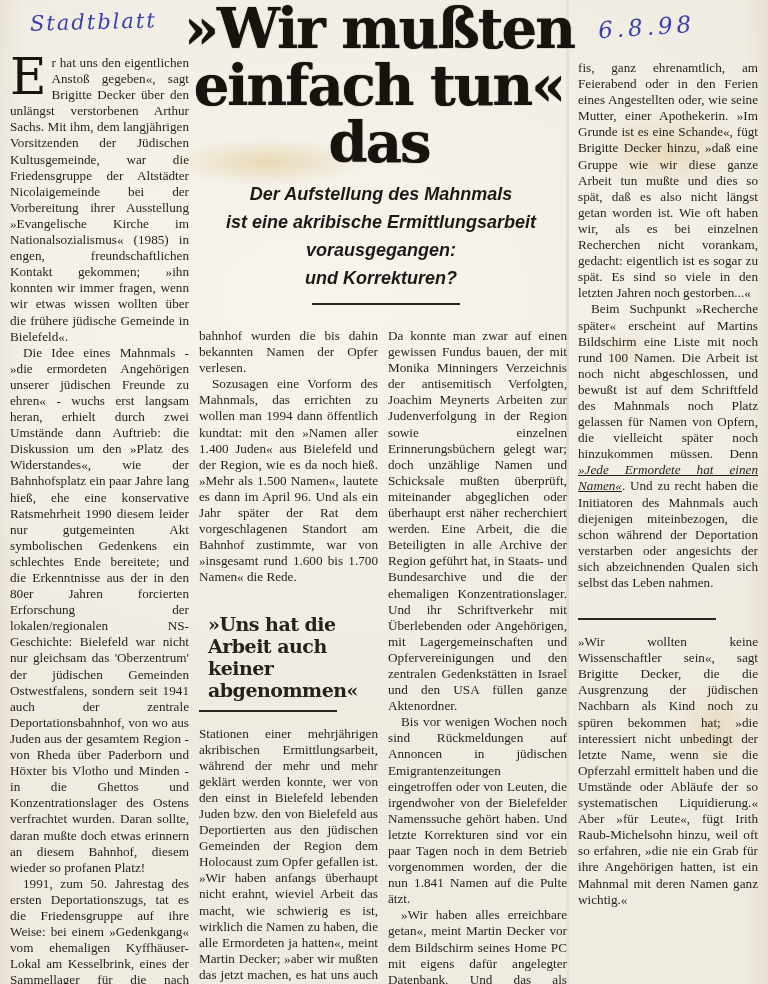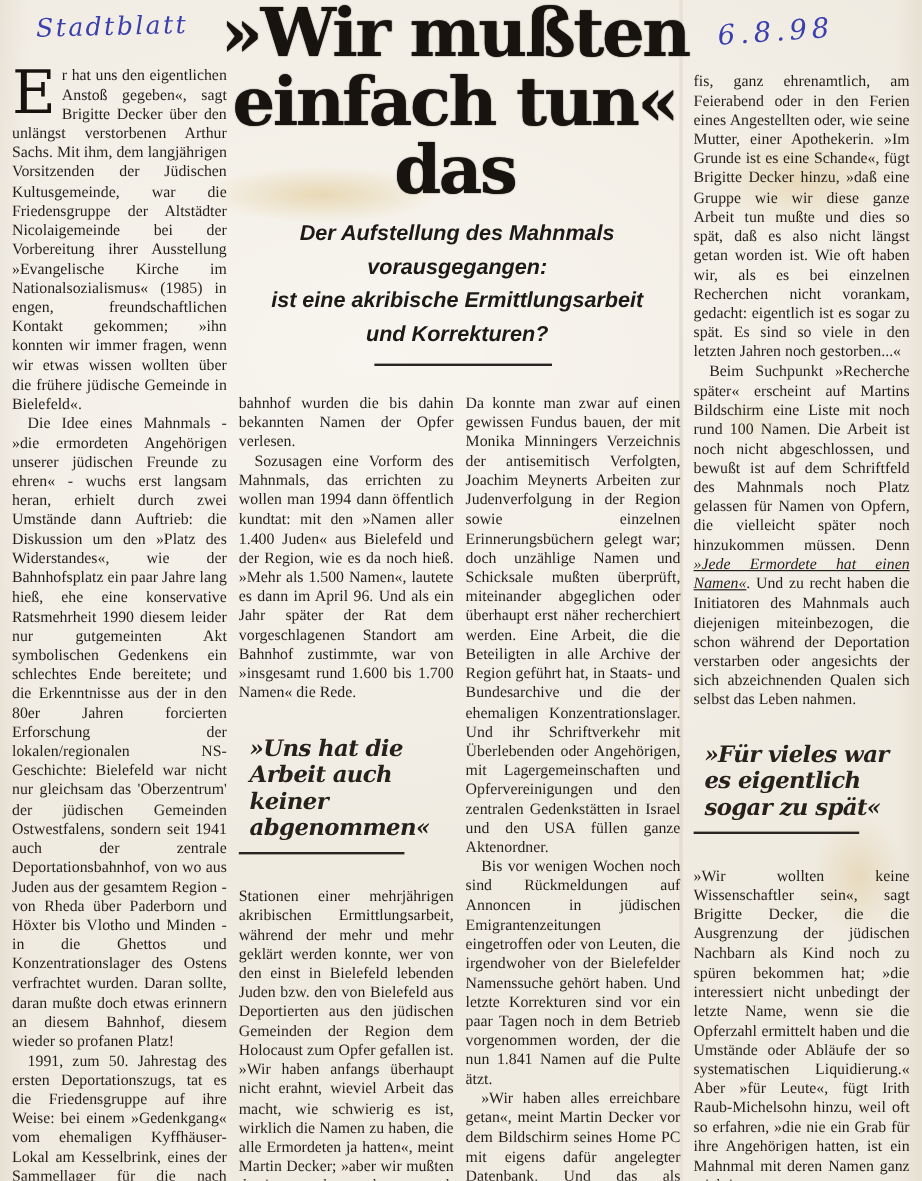--- a/index.html
+++ b/index.html
@@ -100,23 +100,22 @@
     line-height: 40px;
     padding: 2px 5px 0 0;
     font-weight: normal;
     color: #17130e;
   }
 
   .italic-inline { font-style: italic; text-decoration: underline; }
 
   
   .pullquote {
-    margin: 27px 0 27px 0;
+    margin: 27px 0 14px 0;
     padding-left: 9px;
-    font-style: italic;
   }
   .pullquote .pq-text {
     font-family: "DejaVu Serif", serif;
     font-weight: bold;
     font-size: 19px;
     line-height: 22px;
     letter-spacing: -0.5px;
     color: #26211b;
     text-align: left;
   }
@@ -141,22 +140,22 @@
 <div class="handwriting hw-date">6.8.98</div>
 
 <div class="headline">
   <div class="hl-line">»Wir mußten</div>
   <div class="hl-line">einfach tun«</div>
   <div class="hl-line">das</div>
 </div>
 
 <div class="subhead">
   <div>Der Aufstellung des Mahnmals</div>
+  <div>ist eine akribische Ermittlungsarbeit</div>
   <div>vorausgegangen:</div>
-  <div>ist eine akribische Ermittlungsarbeit</div>
   <div>und Korrekturen?</div>
 </div>
 <div class="subhead-rule"></div>
 
 <div class="col col1">
   <p><span class="dropcap">E</span><span>r hat uns den eigentlichen Anstoß gegeben«, sagt Brigitte Decker über den unlängst verstorbenen Arthur Sachs. Mit ihm, dem langjährigen Vorsitzenden der Jüdischen Kultusgemeinde, war die Friedensgruppe der Altstädter Nicolaigemeinde bei der Vorbereitung ihrer Ausstellung »Evangelische Kirche im Nationalsozialismus« (1985) in engen, freundschaftlichen Kontakt gekommen; »ihn konnten wir immer fragen, wenn wir etwas wissen wollten über die frühere jüdische Gemeinde in Bielefeld«.</span></p>
   <p class="indent">Die Idee eines Mahnmals - »die ermordeten Angehörigen unserer jüdischen Freunde zu ehren« - wuchs erst langsam heran, erhielt durch zwei Umstände dann Auftrieb: die Diskussion um den »Platz des Widerstandes«, wie der Bahnhofsplatz ein paar Jahre lang hieß, ehe eine konservative Ratsmehrheit 1990 diesem leider nur gutgemeinten Akt symbolischen Gedenkens ein schlechtes Ende bereitete; und die Erkenntnisse aus der in den 80er Jahren forcierten Erforschung der lokalen/regionalen NS-Geschichte: Bielefeld war nicht nur gleichsam das 'Oberzentrum' der jüdischen Gemeinden Ostwestfalens, sondern seit 1941 auch der zentrale Deportationsbahnhof, von wo aus Juden aus der gesamtem Region - von Rheda über Paderborn und Höxter bis Vlotho und Minden - in die Ghettos und Konzentrationslager des Ostens verfrachtet wurden. Daran sollte, daran mußte doch etwas erinnern an diesem Bahnhof, diesem wieder so profanen Platz!</p>
   <p class="indent">1991, zum 50. Jahrestag des ersten Deportationszugs, tat es die Friedensgruppe auf ihre Weise: bei einem »Gedenkgang« vom ehemaligen Kyffhäuser-Lokal am Kesselbrink, eines der Sammellager für die nach Bielefeld verschleppten Juden, zum Haupt-</p>
 </div>
 
@@ -173,18 +172,17 @@
 <div class="col col3">
   <p>Da konnte man zwar auf einen gewissen Fundus bauen, der mit Monika Minningers Verzeichnis der antisemitisch Verfolgten, Joachim Meynerts Arbeiten zur Judenverfolgung in der Region sowie einzelnen Erinnerungsbüchern gelegt war; doch unzählige Namen und Schicksale mußten überprüft, miteinander abgeglichen oder überhaupt erst näher recherchiert werden. Eine Arbeit, die die Beteiligten in alle Archive der Region geführt hat, in Staats- und Bundesarchive und die der ehemaligen Konzentrationslager. Und ihr Schriftverkehr mit Überlebenden oder Angehörigen, mit Lagergemeinschaften und Opfervereinigungen und den zentralen Gedenkstätten in Israel und den USA füllen ganze Aktenordner.</p>
   <p class="indent">Bis vor wenigen Wochen noch sind Rückmeldungen auf Annoncen in jüdischen Emigrantenzeitungen eingetroffen oder von Leuten, die irgendwoher von der Bielefelder Namenssuche gehört haben. Und letzte Korrekturen sind vor ein paar Tagen noch in dem Betrieb vorgenommen worden, der die nun 1.841 Namen auf die Pulte ätzt.</p>
   <p class="indent">»Wir haben alles erreichbare getan«, meint Martin Decker vor dem Bildschirm seines Home PC mit eigens dafür angelegter Datenbank. Und das als Nichtpro-</p>
 </div>
 
 <div class="col col4">
   <p>fis, ganz ehrenamtlich, am Feierabend oder in den Ferien eines Angestellten oder, wie seine Mutter, einer Apothekerin. »Im Grunde ist es eine Schande«, fügt Brigitte Decker hinzu, »daß eine Gruppe wie wir diese ganze Arbeit tun mußte und dies so spät, daß es also nicht längst getan worden ist. Wie oft haben wir, als es bei einzelnen Recherchen nicht vorankam, gedacht: eigentlich ist es sogar zu spät. Es sind so viele in den letzten Jahren noch gestorben...«</p>
   <p class="indent"><span>Beim Suchpunkt »Recherche später« erscheint auf Martins Bildschirm eine Liste mit noch rund 100 Namen. Die Arbeit ist noch nicht abgeschlossen, und bewußt ist auf dem Schriftfeld des Mahnmals noch Platz gelassen für Namen von Opfern, die vielleicht später noch hinzukommen müssen. Denn </span><span class="italic-inline">»Jede Ermordete hat einen Namen«</span><span>. Und zu recht haben die Initiatoren des Mahnmals auch diejenigen miteinbezogen, die schon während der Deportation verstarben oder angesichts der sich abzeichnenden Qualen sich selbst das Leben nahmen.</span></p>
   <div class="pullquote">
-    <div class="pq-text">»Für vieles war es eigentlich sogar zu spät«</div>
     <div class="pq-rule"></div>
   </div>
   <p>»Wir wollten keine Wissenschaftler sein«, sagt Brigitte Decker, die die Ausgrenzung der jüdischen Nachbarn als Kind noch zu spüren bekommen hat; »die interessiert nicht unbedingt der letzte Name, wenn sie die Opferzahl ermittelt haben und die Umstände oder Abläufe der so systematischen Liquidierung.« Aber »für Leute«, fügt Irith Raub-Michelsohn hinzu, weil oft so erfahren, »die nie ein Grab für ihre Angehörigen hatten, ist ein Mahnmal mit deren Namen ganz wichtig.«</p>
 
 </div>
 
 </body></html>

